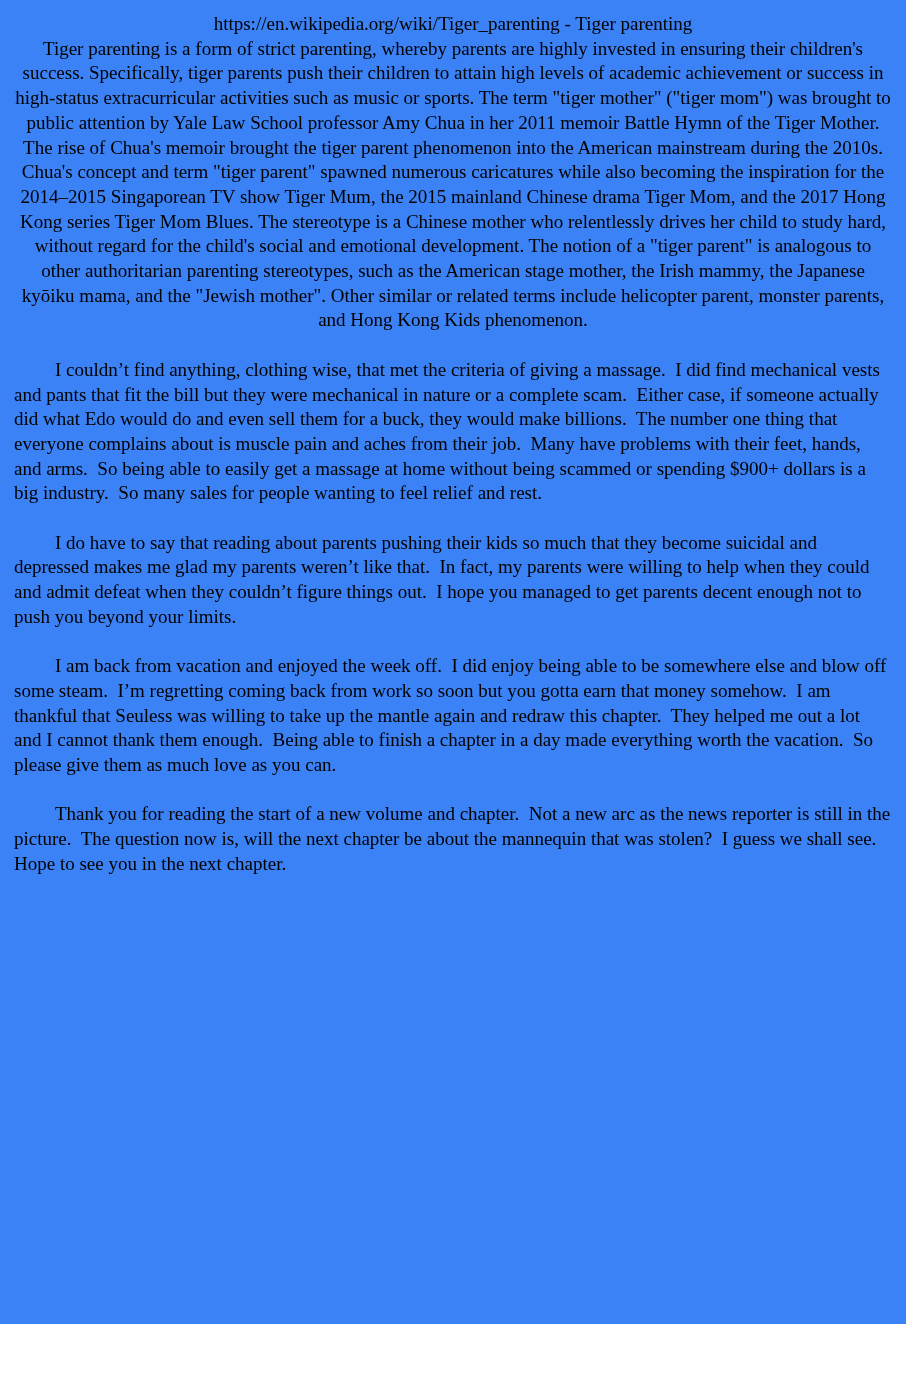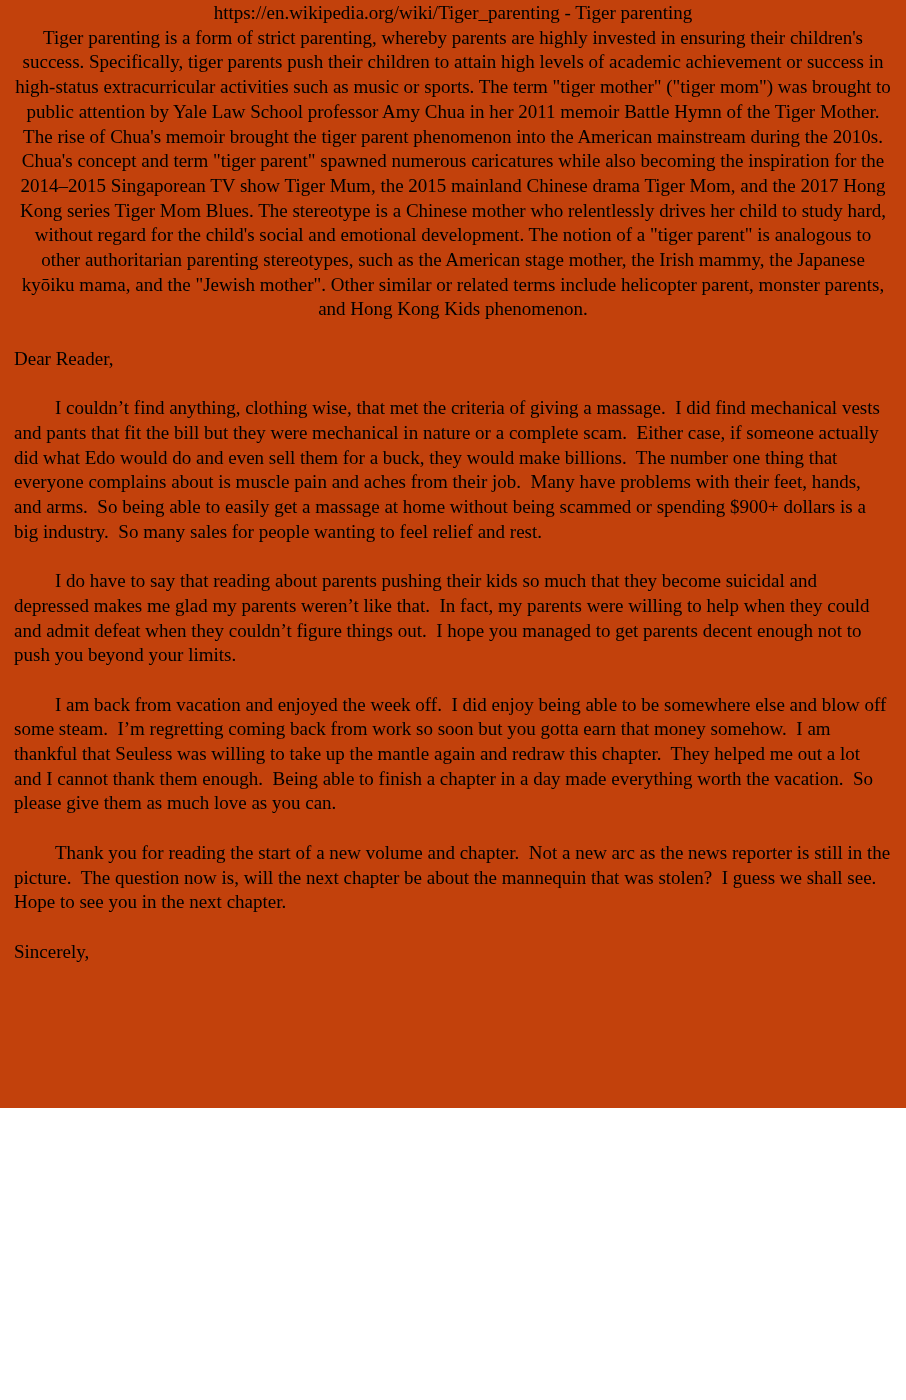--- a/index.html
+++ b/index.html
@@ -12,23 +12,23 @@
     height: 1400px;
     overflow: hidden;
     color: #000000;
     font-family: "Liberation Serif", "DejaVu Serif", serif;
     font-size: 19px;
     line-height: 24.7px;
   }
   .page {
     box-sizing: border-box;
     width: 906px;
-    height: 1108px;
-    padding: 1px 14px 0 14px;
-    background: #c2410c;
+    height: 1324px;
+    padding: 12px 14px 0 14px;
+    background: #3b82f6;
   }
   .wiki-block {
     text-align: center;
   }
   .wiki-block p,
   .wiki-block .src-line {
     margin: 0;
   }
   .letter p {
     margin: 0;
@@ -47,28 +47,26 @@
 
 <div class="page">
 
   <div class="wiki-block">
     <div class="src-line">https://en.wikipedia.org/wiki/Tiger_parenting - Tiger parenting</div>
     <p>Tiger parenting is a form of strict parenting, whereby parents are highly invested in ensuring their children's success. Specifically, tiger parents push their children to attain high levels of academic achievement or success in high-status extracurricular activities such as music or sports. The term "tiger mother" ("tiger mom") was brought to public attention by Yale Law School professor Amy Chua in her 2011 memoir Battle Hymn of the Tiger Mother.</p>
     <p>The rise of Chua's memoir brought the tiger parent phenomenon into the American mainstream during the 2010s. Chua's concept and term "tiger parent" spawned numerous caricatures while also becoming the inspiration for the 2014–2015 Singaporean TV show Tiger Mum, the 2015 mainland Chinese drama Tiger Mom, and the 2017 Hong Kong series Tiger Mom Blues. The stereotype is a Chinese mother who relentlessly drives her child to study hard, without regard for the child's social and emotional development. The notion of a "tiger parent" is analogous to other authoritarian parenting stereotypes, such as the American stage mother, the Irish mammy, the Japanese kyōiku mama, and the "Jewish mother". Other similar or related terms include helicopter parent, monster parents, and Hong Kong Kids phenomenon.</p>
   </div>
 
   <div class="letter">
-    <p class="salutation gap-above">Dear Reader,</p>
 
     <p class="body-para gap-above">I couldn’t find anything, clothing wise, that met the criteria of giving a massage.  I did find mechanical vests and pants that fit the bill but they were mechanical in nature or a complete scam.  Either case, if someone actually did what Edo would do and even sell them for a buck, they would make billions.  The number one thing that everyone complains about is muscle pain and aches from their job.  Many have problems with their feet, hands, and arms.  So being able to easily get a massage at home without being scammed or spending $900+ dollars is a big industry.  So many sales for people wanting to feel relief and rest.</p>
 
     <p class="body-para gap-above">I do have to say that reading about parents pushing their kids so much that they become suicidal and depressed makes me glad my parents weren’t like that.  In fact, my parents were willing to help when they could and admit defeat when they couldn’t figure things out.  I hope you managed to get parents decent enough not to push you beyond your limits.</p>
 
     <p class="body-para gap-above">I am back from vacation and enjoyed the week off.  I did enjoy being able to be somewhere else and blow off some steam.  I’m regretting coming back from work so soon but you gotta earn that money somehow.  I am thankful that Seuless was willing to take up the mantle again and redraw this chapter.  They helped me out a lot and I cannot thank them enough.  Being able to finish a chapter in a day made everything worth the vacation.  So please give them as much love as you can.</p>
 
     <p class="body-para gap-above">Thank you for reading the start of a new volume and chapter.  Not a new arc as the news reporter is still in the picture.  The question now is, will the next chapter be about the mannequin that was stolen?  I guess we shall see.  Hope to see you in the next chapter.</p>
 
-    <p class="closing gap-above">Sincerely,</p>
 
 
   </div>
 
 </div>
 
 </body></html>

